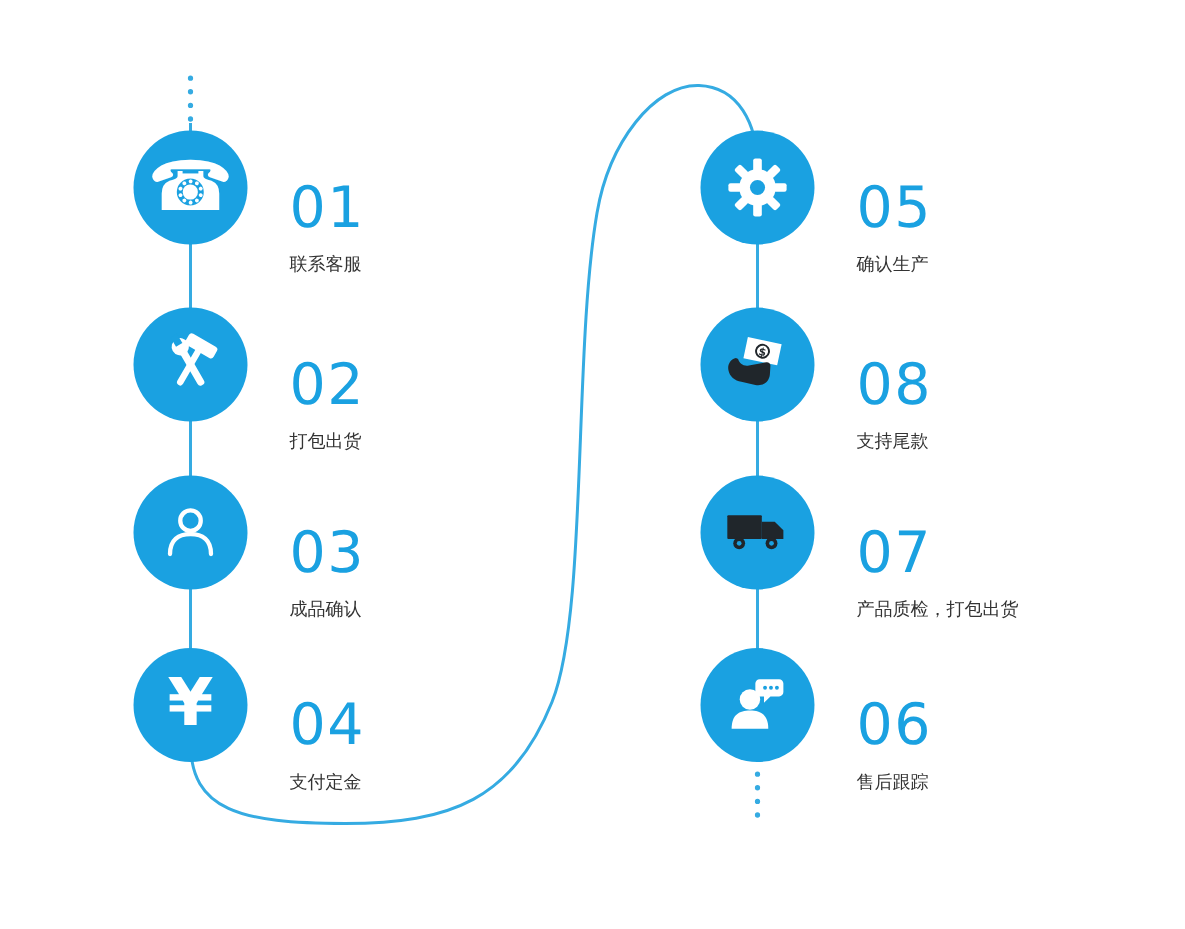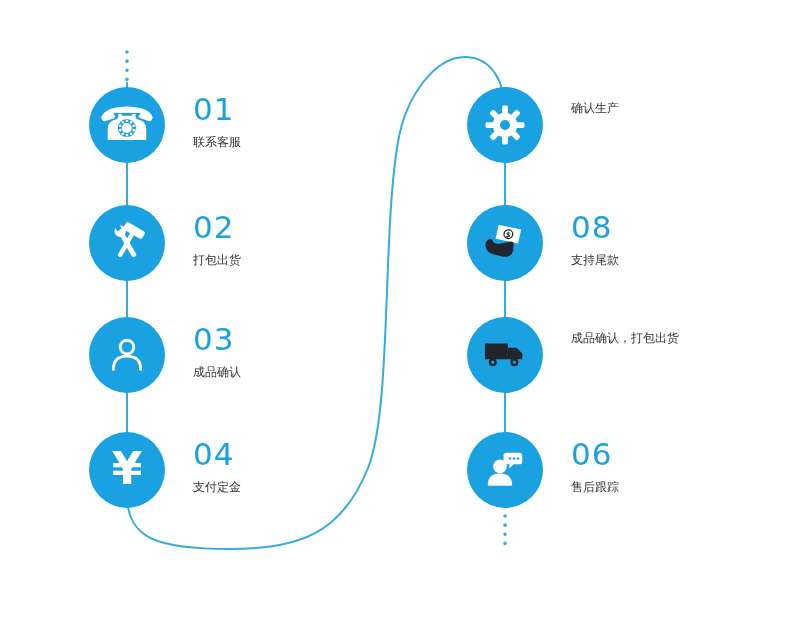--- a/index.html
+++ b/index.html
@@ -29,24 +29,25 @@
     color:#fff;
     font-size:44px;
     line-height:1;
     font-weight:bold;
     transform:translateY(-1px);
   }
   .glyph.phone{ font-weight:normal; font-size:46px; }
 
   .meta{ position:absolute; left:104px; top:5px; }
   .num{
-    font-size:31px;
+    font-size:38px;
     line-height:1.1;
     color:var(--accent,#1aa1e1);
     letter-spacing:1px;
+    margin-top:26px;
   }
   .label{
     margin-top:8px;
     font-size:12px;
     color:var(--ink,#333);
     white-space:nowrap;
   }
 
   
   .ic-w{ fill:#fff; }
@@ -148,20 +149,21 @@
             <rect x="28" y="5" width="8" height="12" rx="2"></rect>
             <rect x="28" y="47" width="8" height="12" rx="2"></rect>
             <rect x="5" y="28" width="12" height="8" rx="2"></rect>
             <rect x="47" y="28" width="12" height="8" rx="2"></rect>
           </g>
         </g>
         <circle cx="32" cy="32" r="7" class="ic-a"></circle>
       </svg>
     </div>
     <div class="meta">
+      <div class="num">05</div>
       <div class="label">确认生产</div>
     </div>
   </div>
 
   <div class="step" style="left:467px;top:205px">
     <div class="circle">
       <svg viewBox="0 0 64 64" width="46" height="46">
         <g transform="rotate(12 32 32)">
           <rect x="18" y="9" width="32" height="20" class="ic-w"></rect>
           <circle cx="34" cy="19" r="6" fill="none" stroke="#20262b" stroke-width="1.8"></circle>
@@ -185,21 +187,22 @@
           <rect x="4" y="16" width="32" height="22" rx="1"></rect>
           <path d="M36 22 H48 L56 30 V38 H36 Z"></path>
           <circle cx="15" cy="42" r="5.5"></circle>
           <circle cx="45" cy="42" r="5.5"></circle>
         </g>
         <circle cx="15" cy="42" r="2.2" class="ic-a"></circle>
         <circle cx="45" cy="42" r="2.2" class="ic-a"></circle>
       </svg>
     </div>
     <div class="meta">
-      <div class="label">成品确认，打包出货</div>
+      <div class="num">07</div>
+      <div class="label">产品质检，打包出货</div>
     </div>
   </div>
 
   <div class="step" style="left:467px;top:432px">
     <div class="circle">
       <svg viewBox="0 0 64 64" width="46" height="46">
         <g class="ic-w">
           <circle cx="25" cy="27" r="9.5"></circle>
           <path d="M8 54 C8 41 15 37 25 37 C35 37 42 41 42 54 Z"></path>
           <path d="M34 8 h18 a4 4 0 0 1 4 4 v8 a4 4 0 0 1 -4 4 h-8 l-6 6 v-6 h-4

